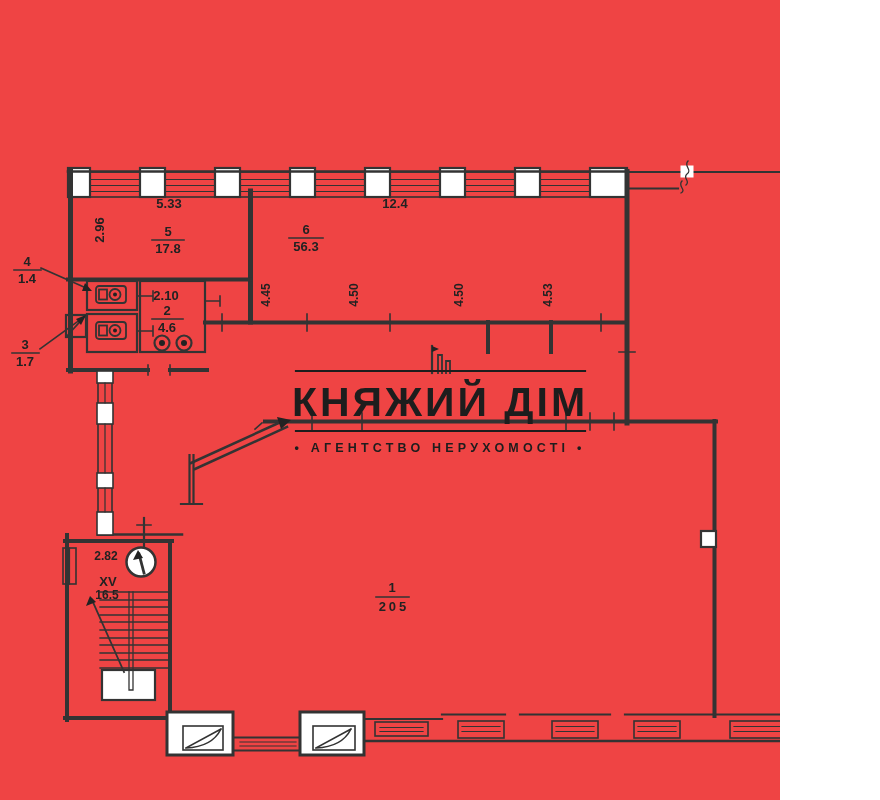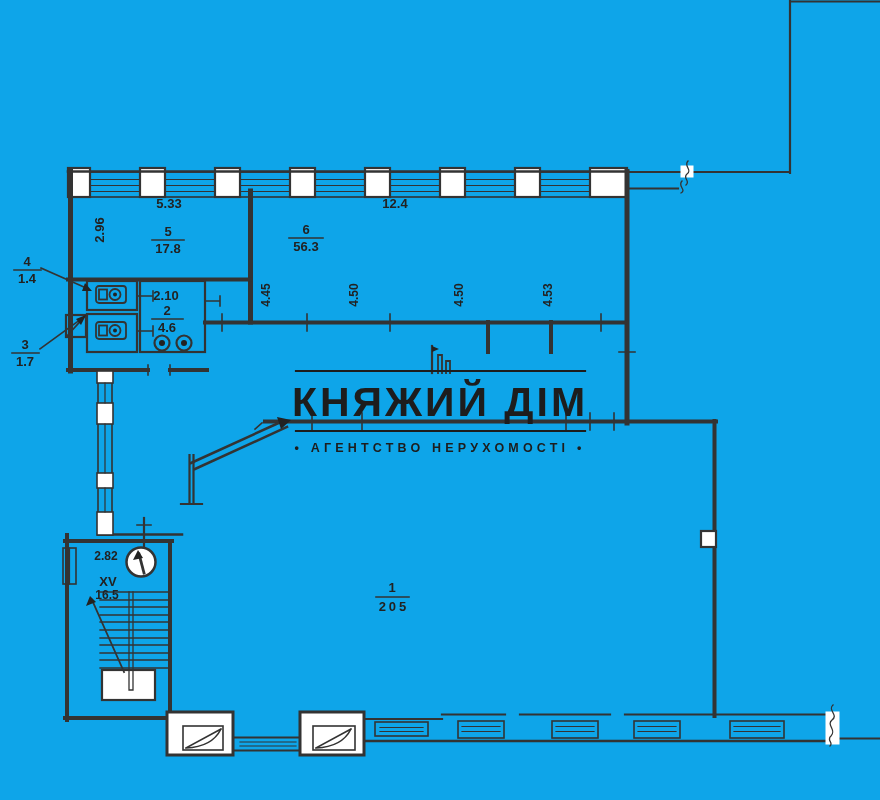--- a/index.html
+++ b/index.html
@@ -1,16 +1,16 @@
 <!DOCTYPE html>
 <html><head>
 <meta charset="utf-8">
 <style>
   html,body{margin:0;padding:0;background:#fff;}
-  #stage{position:relative;width:880px;height:800px;background:#0ea5e9;overflow:hidden;text-align:center;}
+  #stage{position:relative;width:780px;height:800px;background:#ef4444;overflow:hidden;text-align:center;}
   svg{position:absolute;left:0;top:0;}
   svg line,svg path,svg rect,svg circle{stroke:#333;fill:none;stroke-linecap:square;}
   .s1{stroke-width:1.2}.s13{stroke-width:1.3}.s15{stroke-width:1.6}.s18{stroke-width:1.8}
   .s2{stroke-width:2.2}.s25{stroke-width:2.5}.s28{stroke-width:2.8}.s3{stroke-width:3}
   .s4{stroke-width:4}.s5{stroke-width:5}
   .fw{fill:#fff}.fd{fill:#222;stroke:none}.nw{stroke:#fff;fill:#fff}
   text{fill:#222;font-family:"Liberation Sans",sans-serif;}
   .dim{font-size:13px;font-weight:700;}
   .dim12{font-size:12px;font-weight:700;}
   .sp3{letter-spacing:3px;}

